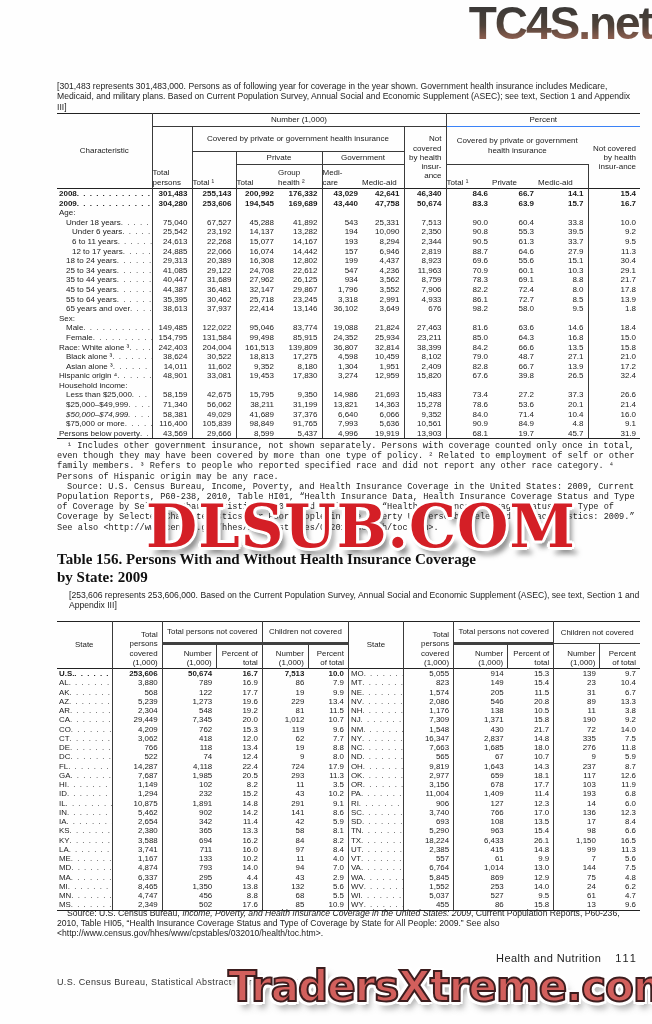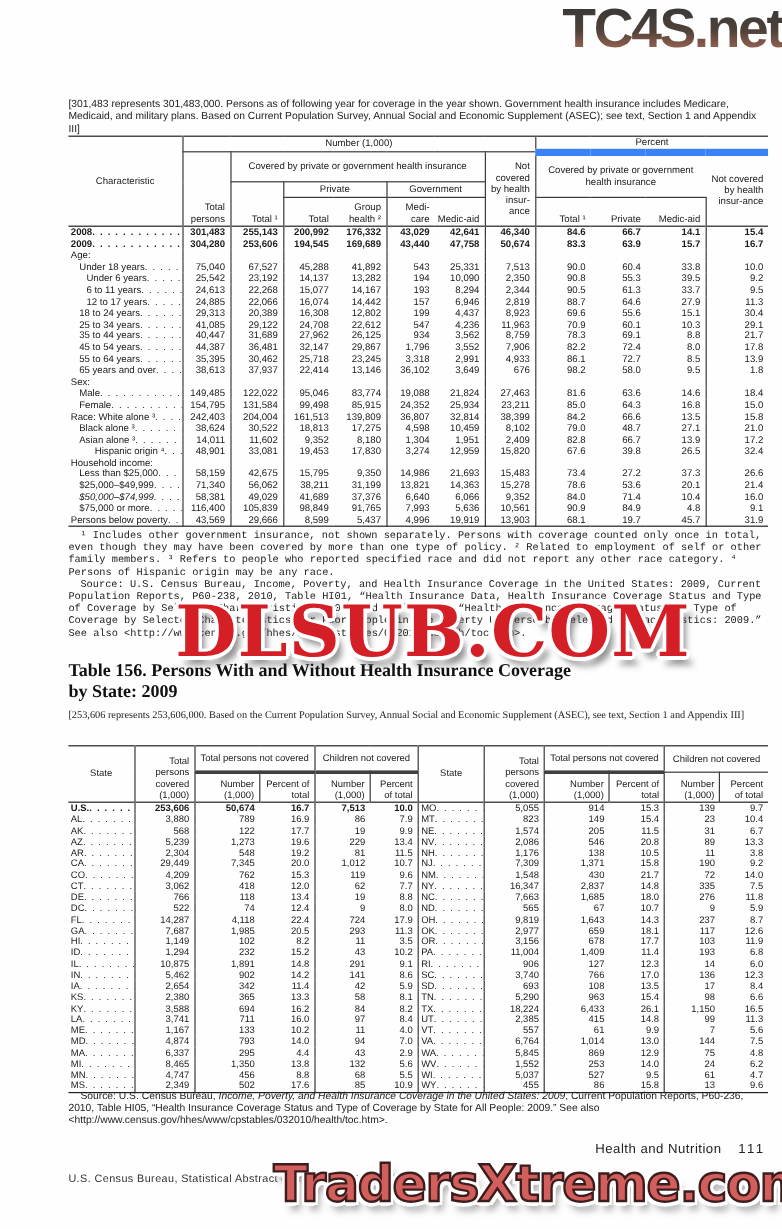--- a/index.html
+++ b/index.html
@@ -14,21 +14,21 @@
   .para p{margin:0;text-indent:10px;}
   
   table{border-collapse:collapse;table-layout:fixed;width:583px;}
   th,td{margin:0;padding:0;font-weight:normal;}
   .bR{border-right:1px solid #3a3a3a;}
   
   #t155{font-size:8px;}
   #t155{border-top:1.6px solid #222;}
   #t155 thead th{font-size:8px;line-height:9.3px;color:#1a1a1a;}
   #t155 thead .grp{text-align:center;border-bottom:1px solid #3a3a3a;}
-  #t155 thead .botlbl{text-align:right;vertical-align:bottom;padding:0 4px 1px 0;}
+  #t155 thead .botlbl{text-align:left;vertical-align:bottom;padding:0 4px 1px 0;}
   #t155 thead .midlbl{text-align:right;vertical-align:middle;padding:0 4px 0 2px;}
   #t155 thead .charhead{text-align:center;vertical-align:middle;}
   #t155 tbody td{line-height:9.6px;height:9.6px;white-space:nowrap;overflow:hidden;}
   #t155 tbody tr:first-child td{border-top:1.6px solid #222;}
   #t155 tbody tr:last-child td{border-bottom:1.2px solid #222;}
   #t155 td.num{text-align:right;padding-right:4px;}
   tr.bold td, td.bold, tr.bold .lt{font-weight:bold;}
   td.lbl{display:table-cell;}
   td.lbl .lt{vertical-align:baseline;}
   .lblflex{display:flex;align-items:baseline;overflow:hidden;}
@@ -91,21 +91,21 @@
         <col style="width:42px">
       <col style="width:46px">
         <col style="width:46px">
         <col style="width:50px">
         <col style="width:52px">
     </colgroup>
     <thead>
       <tr>
         <th class="charhead bR" rowspan="4">Characteristic</th>
         <th class="grp bR" colspan="7" style="height:12px">Number (1,000)</th>
-        <th class="grp" colspan="4" style="border-bottom:6px solid #3b82f6">Percent</th>
+        <th class="grp" colspan="4" style="border-bottom:1px solid #3b82f6">Percent</th>
       </tr>
       <tr>
         <th class="botlbl bR" rowspan="3">Total persons</th>
         <th class="grp bR" colspan="5" style="height:24px">Covered by private or government health insurance</th>
         <th class="midlbl bR" rowspan="3">Not covered by health insur-ance</th>
         <th class="grp" colspan="3" rowspan="2" style="border-bottom:1px solid #3a3a3a;vertical-align:middle">Covered by private or government health insurance</th>
         <th class="midlbl" rowspan="3">Not covered by health insur-ance</th>
       </tr>
       <tr>
         <th class="botlbl bR" rowspan="2">Total ¹</th>
@@ -477,21 +477,21 @@
           <td class="num">1,304</td>
           <td class="num bR">1,951</td>
           <td class="num bR">2,409</td>
           <td class="num">82.8</td>
           <td class="num">66.7</td>
           <td class="num bR">13.9</td>
           <td class="num">17.2</td>
         </tr>
         <tr>
           <td class="lbl bR i0">
-            <span class="lblflex" style="display: flex; margin-left: 20px;">
+            <span class="lblflex" style="display: flex;">
               <span class="lt">Hispanic origin ⁴</span>
               <span class="dots"></span>
             </span>
           </td>
           <td class="num bR">48,901</td>
           <td class="num bR">33,081</td>
           <td class="num">19,453</td>
           <td class="num bR">17,830</td>
           <td class="num">3,274</td>
           <td class="num bR">12,959</td>
@@ -619,21 +619,21 @@
 
   <div class="abs para" style="top:441px;left:57px;font-family:Liberation Mono, monospace;">
     <p>¹ Includes other government insurance, not shown separately. Persons with coverage counted only once in total, even though they may have been covered by more than one type of policy. ² Related to employment of self or other family members. ³ Refers to people who reported specified race and did not report any other race category. ⁴ Persons of Hispanic origin may be any race.</p>
     <p>Source: U.S. Census Bureau, Income, Poverty, and Health Insurance Coverage in the United States: 2009, Current Population Reports, P60-238, 2010, Table HI01, “Health Insurance Data, Health Insurance Coverage Status and Type of Coverage by Selected Characteristics: 2009” and Table HI03, “Health Insurance Coverage Status and Type of Coverage by Selected Characteristics for Poor People in the Poverty Universe by Selected Characteristics: 2009.” See also &lt;http://www.census.gov/hhes/www/cpstables/032010/health/toc.htm&gt;.</p>
   </div>
 
   <div class="abs tbl-title" style="top:551px;left:57px;width:583px;">
     <div>Table 156. Persons With and Without Health Insurance Coverage</div>
     <div>by State: 2009</div>
   </div>
-  <div class="abs tbl-note" style="top:590px;left:57px;font-family:Liberation Serif, serif;">[253,606 represents 253,606,000. Based on the Current Population Survey, Annual Social and Economic Supplement (ASEC), see text, Section 1 and Appendix III]</div>
+  <div class="abs tbl-note" style="top:590px;left:69px;">[253,606 represents 253,606,000. Based on the Current Population Survey, Annual Social and Economic Supplement (ASEC), see text, Section 1 and Appendix III]</div>
 
   <table id="t156" class="abs" style="top:621px;left:57px;">
     <colgroup>
       <col style="width:55px">
         <col style="width:50px">
         <col style="width:54px">
         <col style="width:46px">
         <col style="width:46px">
         <col style="width:40px">
       <col style="width:55px">

